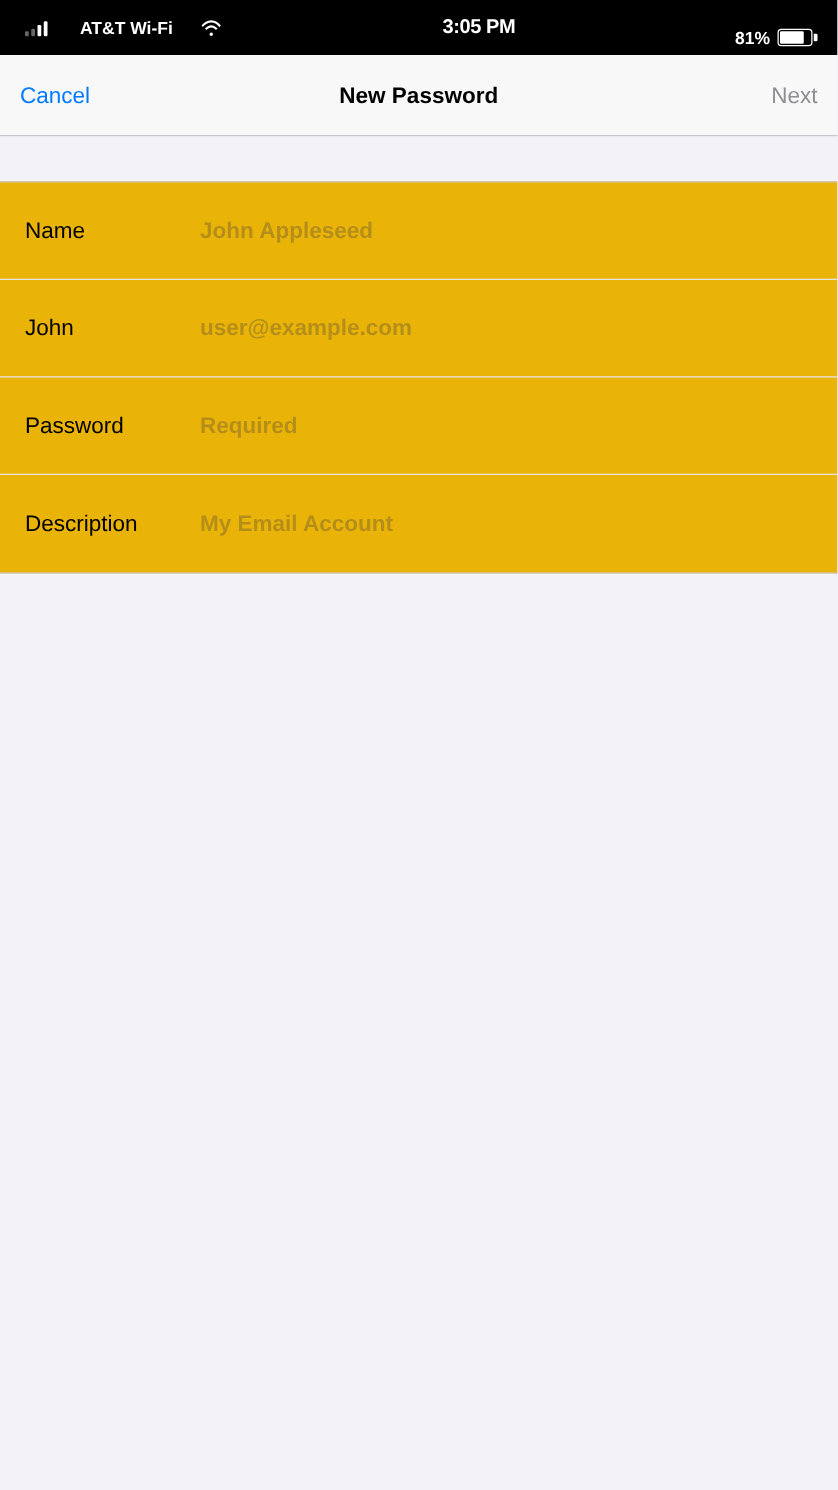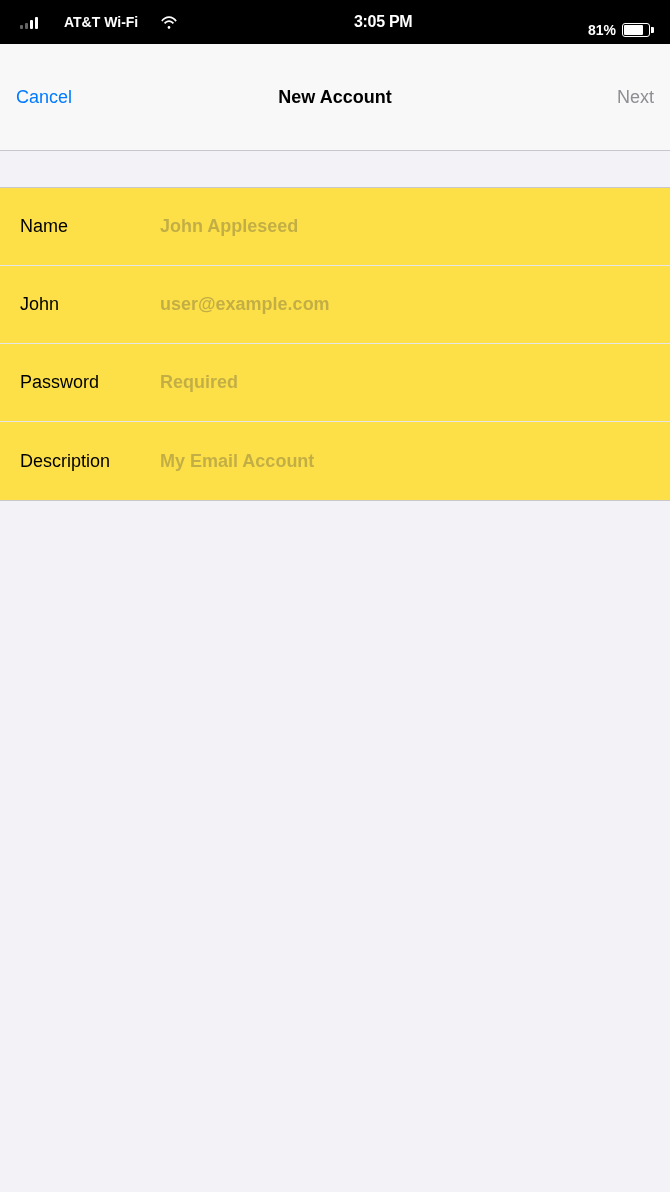--- a/index.html
+++ b/index.html
@@ -111,21 +111,21 @@
     .battery-fill {
       height: 100%;
       width: 81%;
       background: #fff;
       border-radius: 1px;
     }
 
     
     .nav-bar {
       background: #f8f8f8;
-      height: 107px;
+      height: 65px;
       display: flex;
       align-items: center;
       justify-content: space-between;
       padding: 0 16px;
       border-bottom: 1px solid #c8c8cc;
       position: relative;
     }
 
     .nav-cancel {
       color: #007aff;
@@ -157,21 +157,21 @@
     }
 
     
     .section-spacer {
       height: 36px;
       background: #f2f2f7;
     }
 
     
     .form-section {
-      background: #fde047;
+      background: #eab308;
       border-top: 1px solid #c8c8cc;
       border-bottom: 1px solid #c8c8cc;
     }
 
     .form-row {
       display: flex;
       align-items: center;
       height: 78px;
       padding: 0 20px;
       border-bottom: 1px solid #e5e5ea;
@@ -236,21 +236,21 @@
     <div class="battery-container">
       <div class="battery-icon">
         <div class="battery-fill"></div>
       </div>
     </div>
   </div>
 </div>
 
 <div class="nav-bar">
   <button class="nav-cancel">Cancel</button>
-  <span class="nav-title">New Account</span>
+  <span class="nav-title">New Password</span>
   <button class="nav-next">Next</button>
 </div>
 
 <div class="section-spacer"></div>
 
 <div class="form-section">
 
   <div class="form-row">
     <label class="form-label">Name</label>
     <input class="form-input" type="text" placeholder="John Appleseed" style="">

